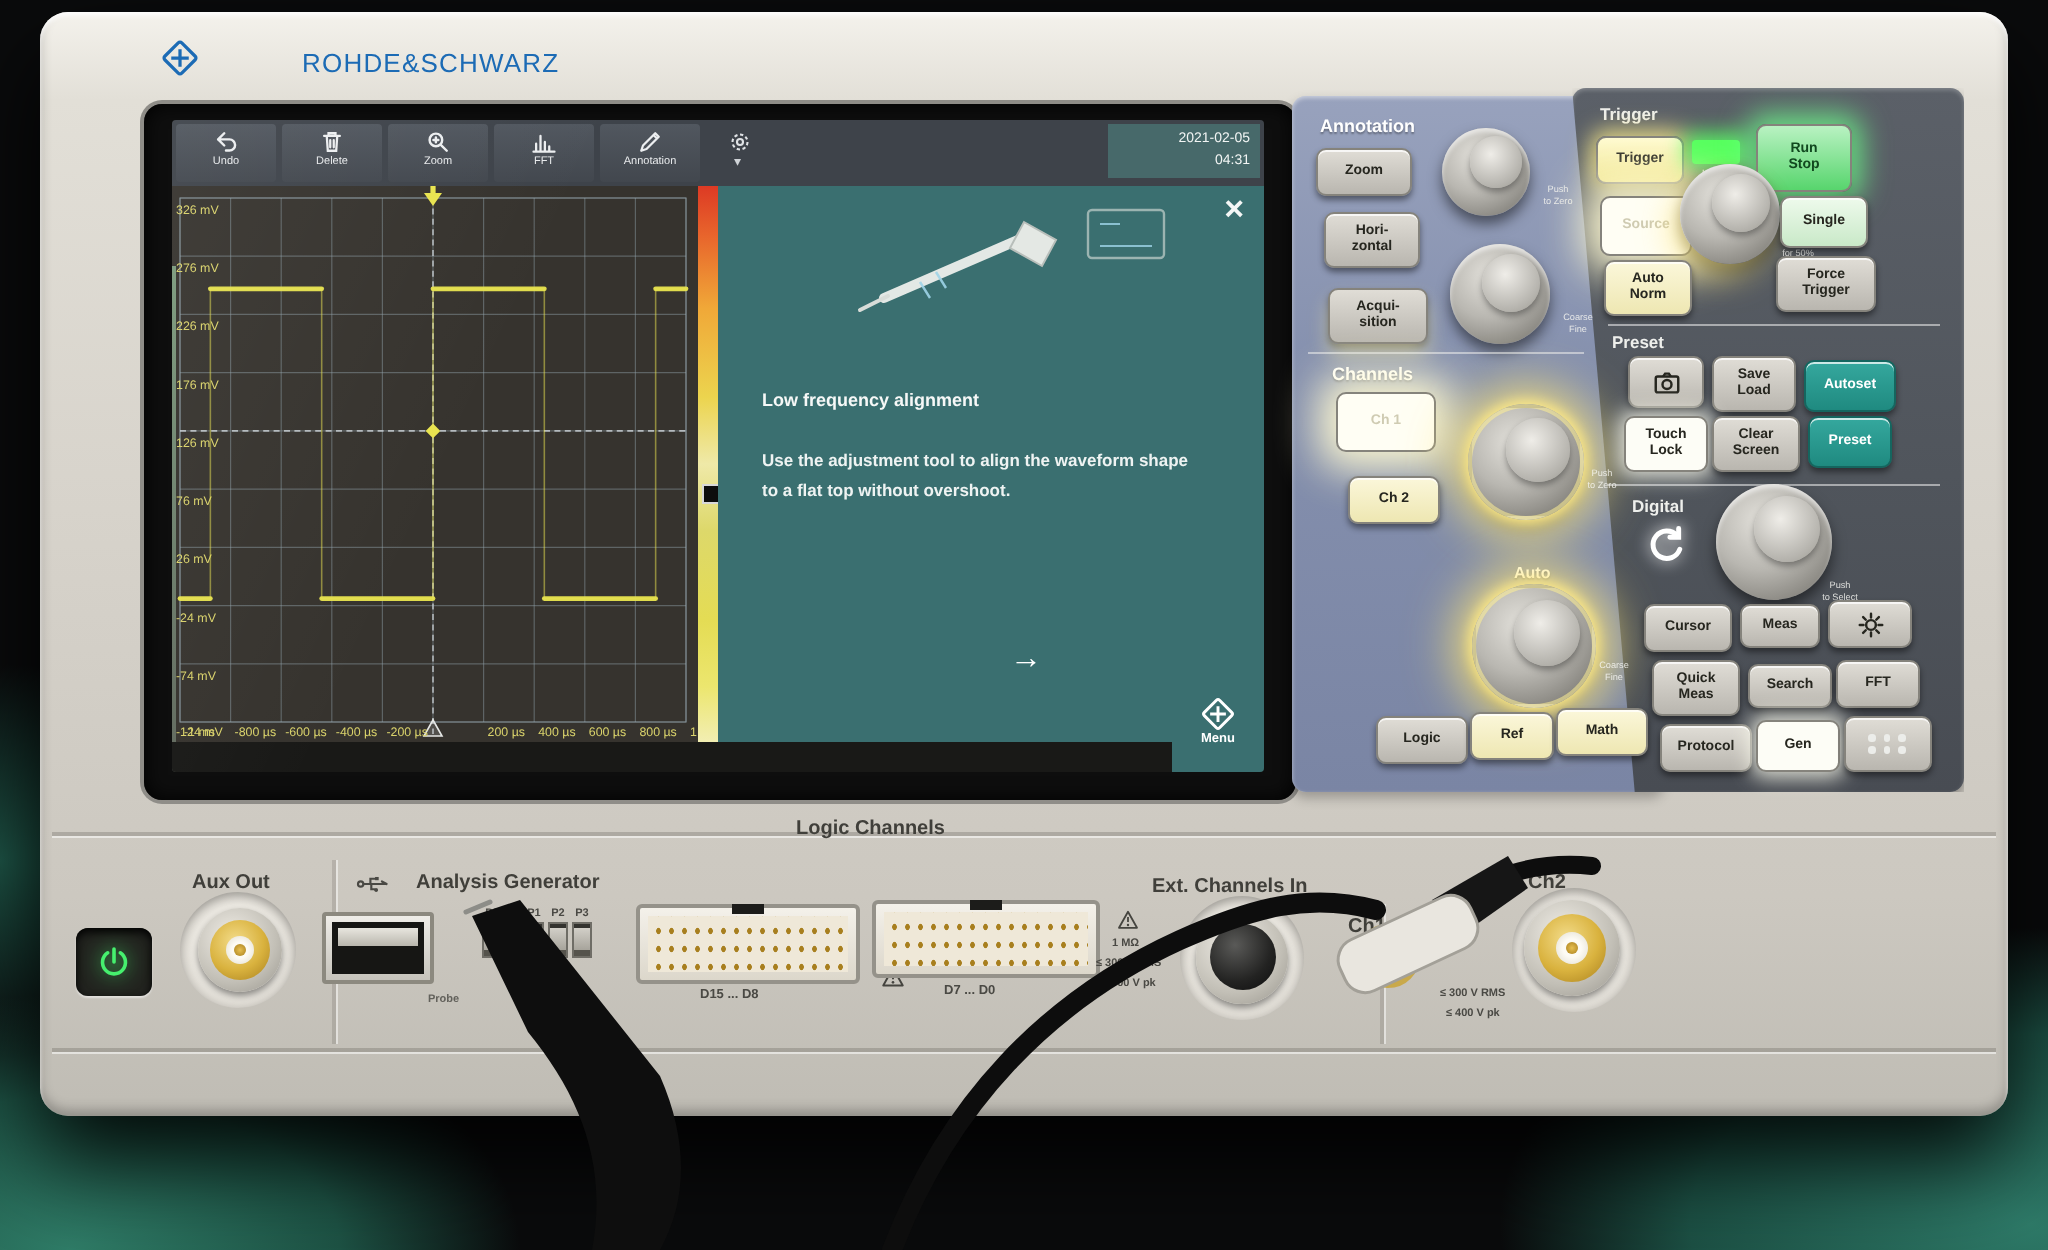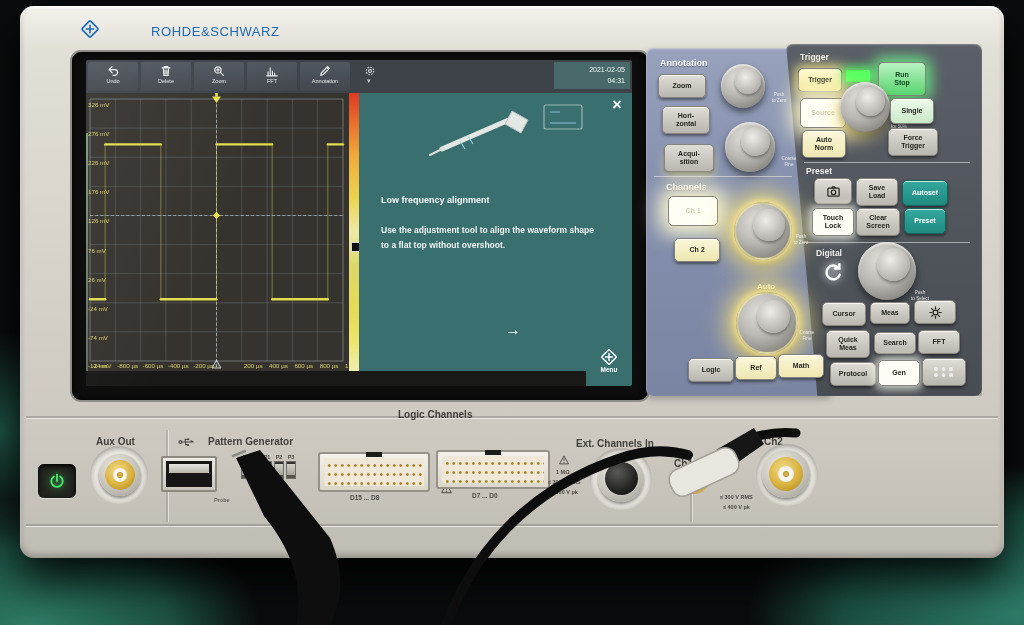--- a/index.html
+++ b/index.html
@@ -385,21 +385,21 @@
   <span class="usbicon">
       <svg viewBox="0 0 20 13" fill="none" stroke="currentColor" stroke-width="1.2" stroke-linecap="round">
         <circle cx="2.6" cy="6.5" r="1.5"></circle>
         <path d="M4.2 6.5 H17 M17 6.5 l-2.6 -1.4 M8 6.5 V3.6 h3 M8.5 6.5 v2.9 h3"></path>
         <rect x="10.6" y="2.6" width="2" height="1.8" fill="currentColor" stroke="none"></rect>
         <circle cx="11.2" cy="10" r="1" fill="currentColor" stroke="none"></circle>
       </svg>
     </span>
   <div class="usbport"></div>
 
-  <div class="flabel" style="left:188px;top:430px;">Pattern Generator</div>
+  <div class="flabel" style="left:188px;top:430px;">Analysis Generator</div>
   <div id="pg-pins" style="position:absolute;left:218px;top:448px;width:70px;height:34px;">
       <div class="pincol" style="left: 0px;">
         <span class="pinlab">P0</span>
         <span class="pinhw"></span>
       </div>
       <div class="pincol" style="left: 21px;">
         <span class="pinlab">P1</span>
         <span class="pinhw"></span>
       </div>
       <div class="pincol" style="left: 33px;">

